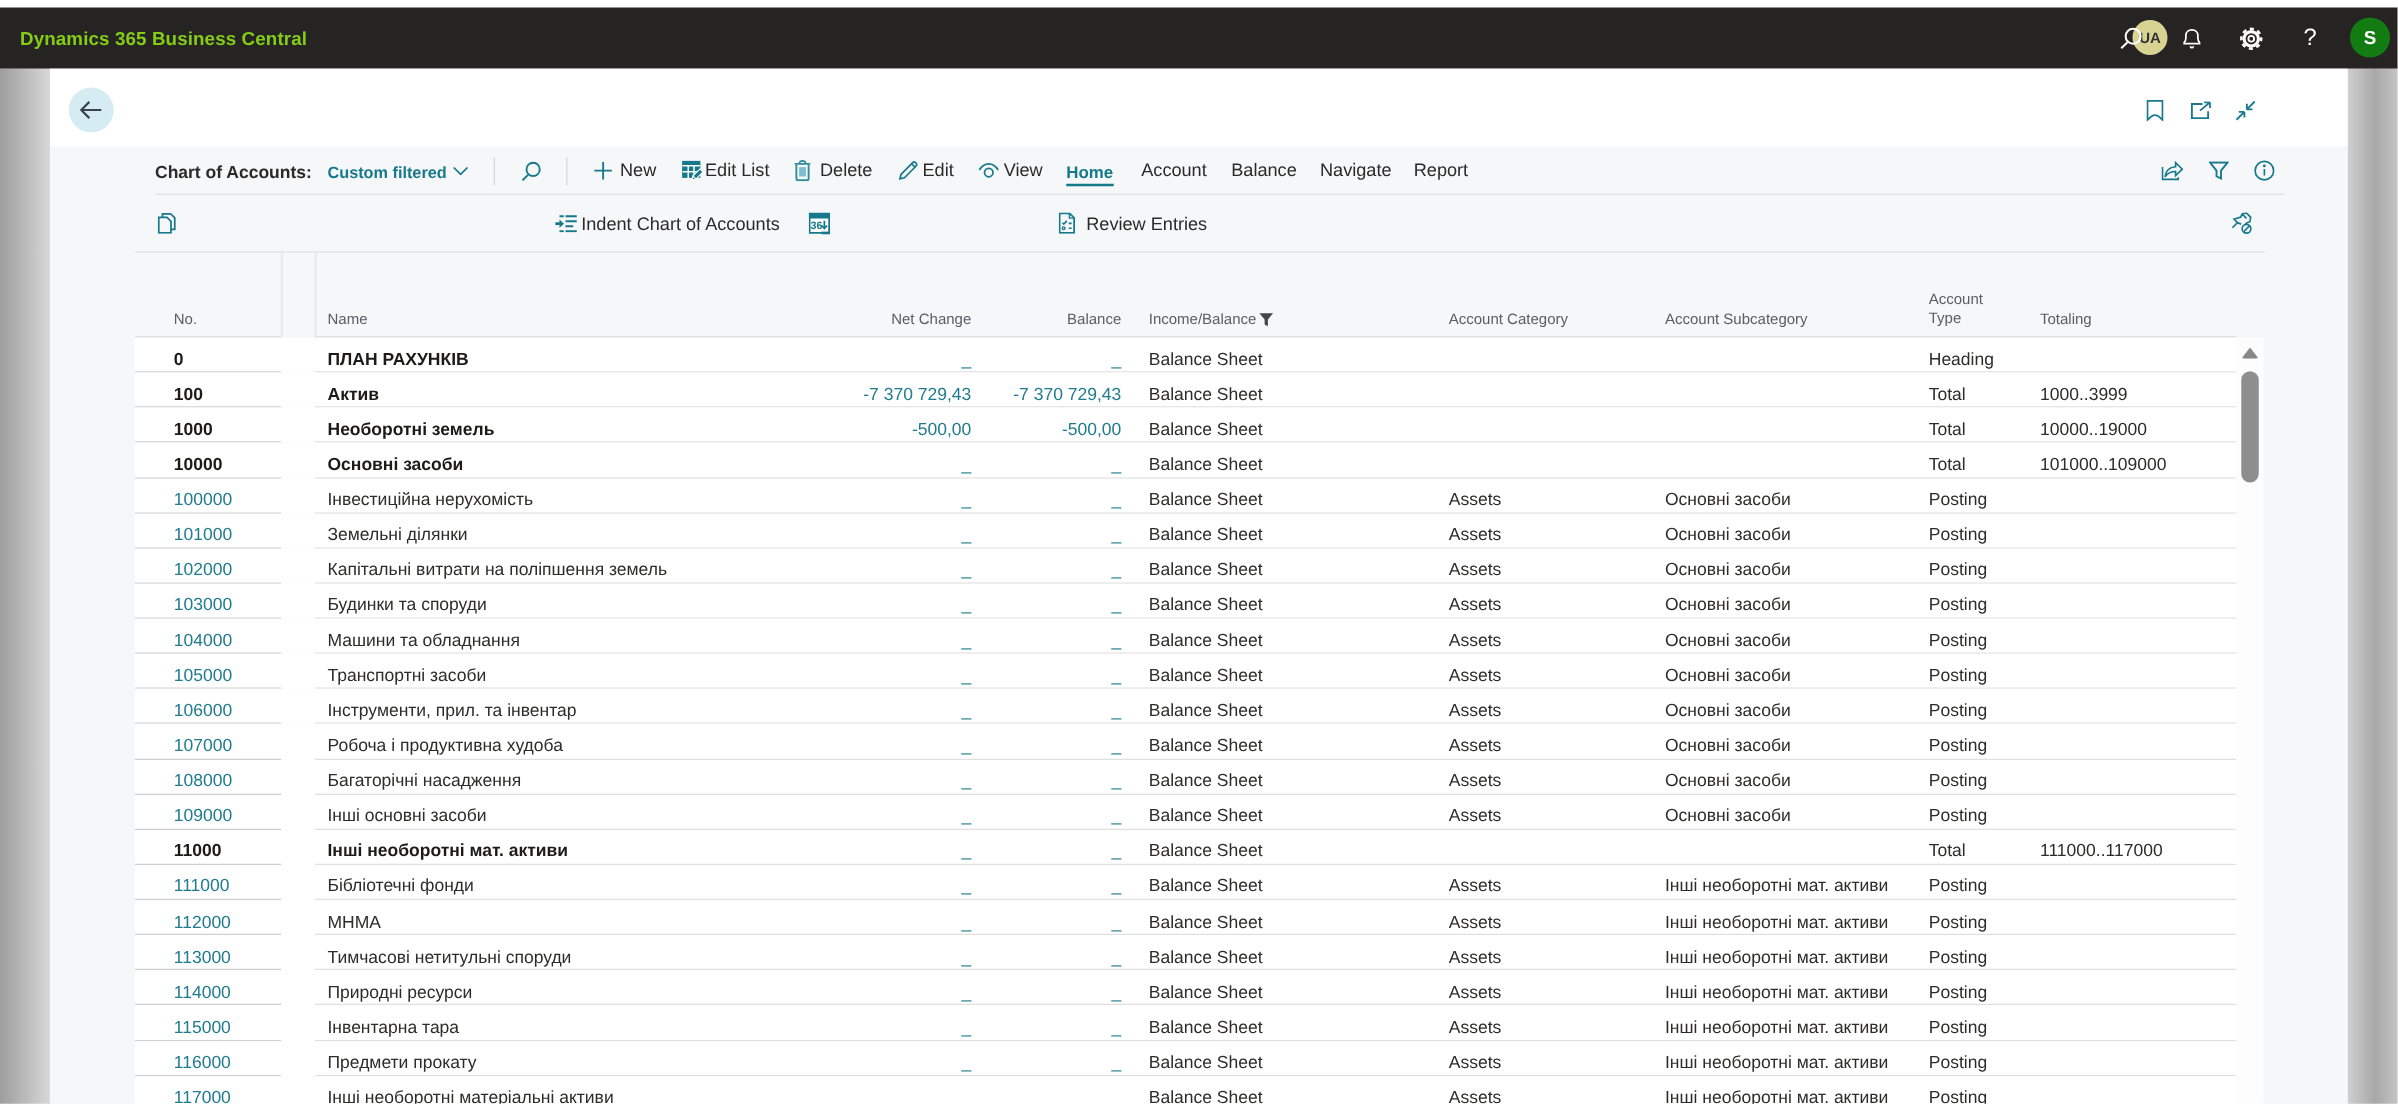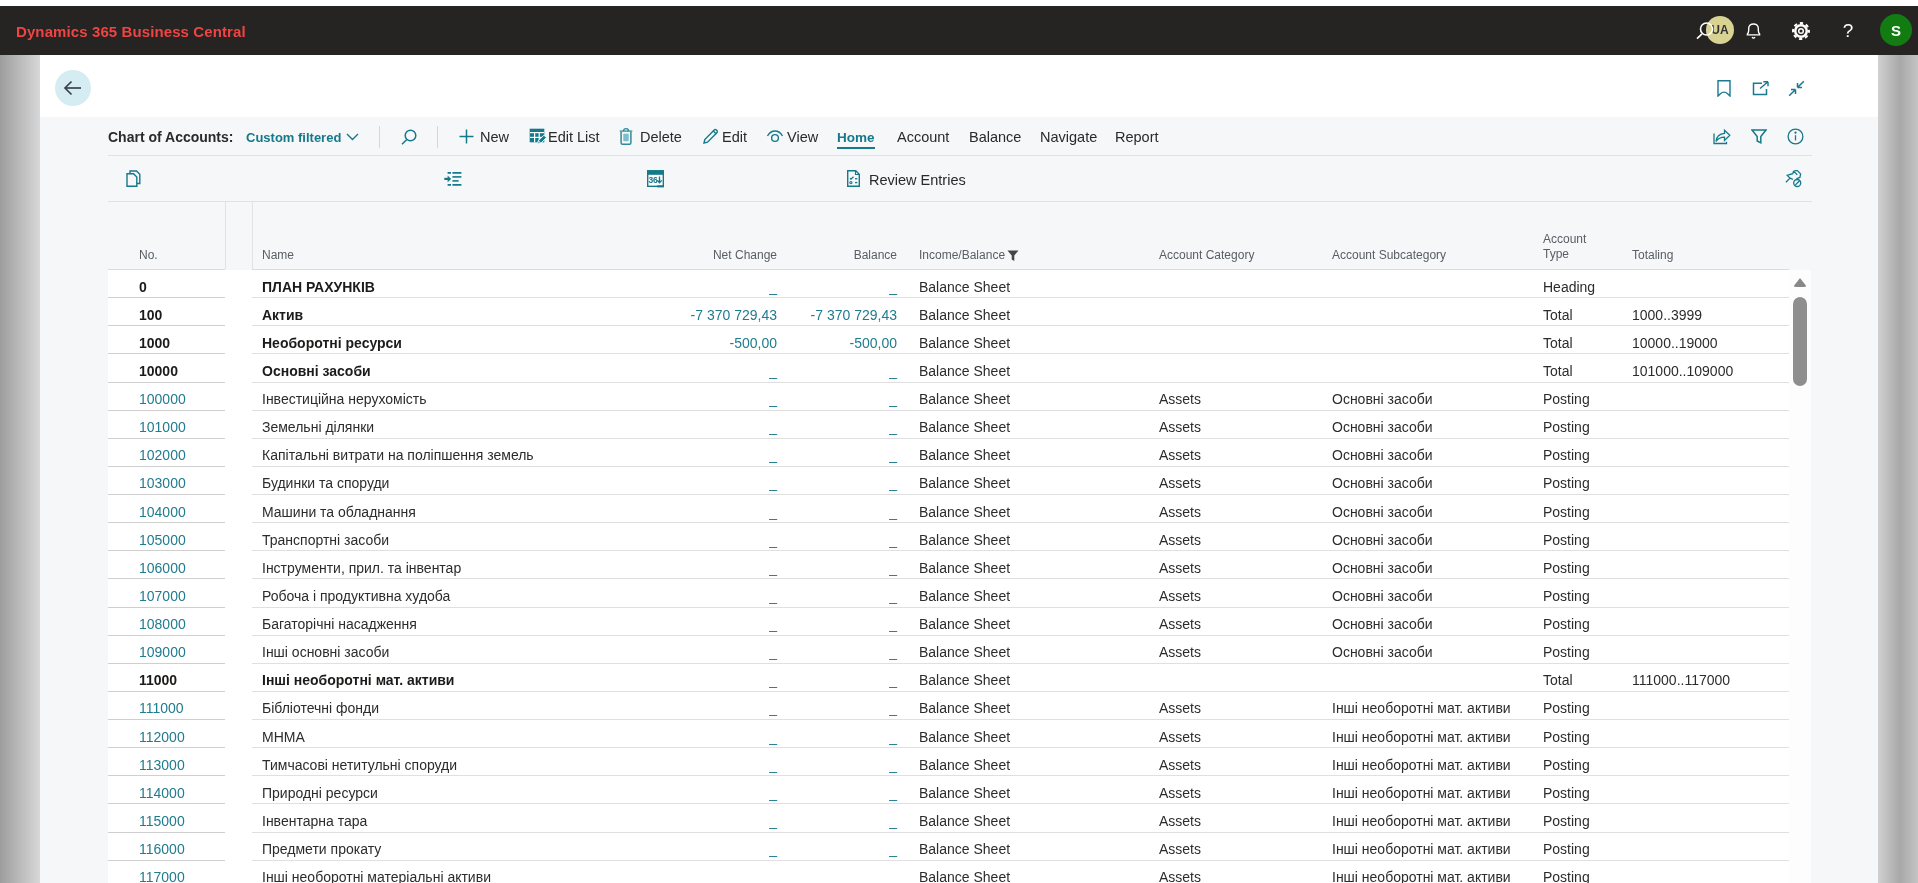--- a/index.html
+++ b/index.html
@@ -1,33 +1,33 @@
 <!DOCTYPE html>
 <html><head><meta charset="utf-8">
 <style>
 * { margin:0; padding:0; box-sizing:border-box; }
 html,body { width:1918px; height:883px; overflow:hidden; background:#fff;
   font-family:"Liberation Sans", sans-serif; }
 #topstrip { position:absolute; left:0; top:0; width:1918px; height:6px; background:#fff; }
 #topbar { position:absolute; left:0; top:6px; width:1918px; height:49px; background:#252423; color:#fff; }
-#brand { position:absolute; left:16px; top:0; height:49px; line-height:51px; font-size:15px; font-weight:bold; color:#ef4444; letter-spacing:0.1px; }
+#brand { position:absolute; left:16px; top:0; height:49px; line-height:51px; font-size:15px; font-weight:bold; color:#84cc16; letter-spacing:0.1px; }
 .tbi { position:absolute; top:0; height:49px; display:flex; align-items:center; justify-content:center; }
 #ua { left:1706px; width:28px; height:28px; top:10px; border-radius:50%; background:#d8d293; color:#333; font-size:12px; font-weight:bold; display:flex; align-items:center; justify-content:center; }
 #sc { left:1880px; width:32px; height:32px; top:8px; border-radius:50%; background:#127c12; color:#fff; font-size:15px; font-weight:bold; display:flex; align-items:center; justify-content:center; }
 #qm { left:1836px; width:24px; color:#fff; font-size:19px; font-weight:400; }
 
 #lstrip { position:absolute; left:0; top:55px; width:40px; height:828px; background:linear-gradient(90deg,#9d9d9d,#d8d8d8); }
 #rstrip { position:absolute; left:1878px; top:55px; width:40px; height:828px; background:linear-gradient(90deg,#d0d0d0,#a8a8a8 55%,#c4c4c4); }
 #content { position:absolute; left:40px; top:55px; width:1838px; height:828px; background:#f6f7f8; }
 
 #titleband { position:absolute; left:0; top:0; width:1838px; height:62px; background:#fff; }
 #backc { position:absolute; left:15px; top:15px; width:36px; height:36px; border-radius:50%; background:#d5edf2; }
 #title { position:absolute; left:68px; top:0; height:62px; line-height:65px; font-size:15px; color:#44566b; }
 
-#cbar1 { position:absolute; left:0; top:62px; width:1838px; height:39px; }
+#cbar1 { position:absolute; left:16px; top:62px; width:1838px; height:39px; }
 #cbar1 .bline { position:absolute; left:68px; top:38px; width:1704px; height:1px; background:#e2e2e2; }
 #cbar2 { position:absolute; left:0; top:101px; width:1838px; height:46px; }
 #cbar2 .bline { position:absolute; left:68px; top:45px; width:1704px; height:1px; background:#e2e2e2; }
 .cmdtxt { position:absolute; top:0; height:39px; line-height:41px; font-size:14.5px; color:#2b2a29; white-space:nowrap; }
 .cmdtxt2 { position:absolute; top:0; height:46px; line-height:48px; font-size:14.5px; color:#2b2a29; white-space:nowrap; }
 .vdiv { position:absolute; top:9px; width:1px; height:22px; background:#d6d6d6; }
 .icon { position:absolute; }
 
 #thead { position:absolute; left:0; top:147px; width:1838px; height:68px; }
 #thead .hl { position:absolute; font-size:12px; color:#585d66; line-height:15px; }
@@ -181,20 +181,21 @@
       <path d="M1 3.8 L7.5 3.8 L10.8 7.1 L10.8 16.3 L1 16.3 Z"></path>
     </svg>
     <svg class="icon" style="left:404px;top:16px;" width="18" height="14" viewBox="0 0 18 14" fill="none" stroke="#15798b" stroke-width="1.6">
       <path d="M3.6 0.9 L7 0.9 M8.4 0.9 L17.4 0.9"></path>
       <path d="M8.4 4.9 L17.4 4.9"></path>
       <path d="M8.4 8.9 L14.6 8.9"></path>
       <path d="M3.6 12.9 L7 12.9 M8.4 12.9 L17.4 12.9"></path>
       <path d="M0.3 6.9 L5.2 6.9" stroke-width="2.2"></path>
       <path d="M3.6 3.6 L7.2 6.9 L3.6 10.2 Z" fill="#15798b" stroke="none"></path>
     </svg>
+    <div class="cmdtxt2" style="left:425px;">Indent Chart of Accounts</div>
     <svg class="icon" style="left:607px;top:14px;" width="17" height="18" viewBox="0 0 17 18" fill="none">
       <rect x="0.7" y="0.9" width="15.6" height="15.4" fill="#fff" stroke="#15798b" stroke-width="1.4"></rect>
       <rect x="0" y="0.2" width="17" height="4.6" fill="#15798b"></rect>
       <text x="1.4" y="13.2" font-family="Liberation Sans" font-size="8.5" font-weight="bold" fill="#15798b">36</text>
       <path d="M12.5 6.6 L12.5 12.2 M10.3 10.4 L12.5 12.8 L14.7 10.4" stroke="#15798b" stroke-width="1.4"></path>
       <rect x="10.2" y="15.3" width="6.8" height="2.1" fill="#15798b"></rect>
     </svg>
     <svg class="icon" style="left:807px;top:14px;" width="13" height="17" viewBox="0 0 13 17" fill="none" stroke="#15798b" stroke-width="1.4">
       <path d="M0.7 0.7 L8.7 0.7 L12.3 4.3 L12.3 16.3 L0.7 16.3 Z"></path>
       <path d="M8.5 0.9 L8.5 4.5 L12.1 4.5" stroke-width="1.1"></path>
@@ -252,21 +253,21 @@
 <span class="c bal">-7 370 729,43</span>
 <span class="c ib">Balance Sheet</span>
 <span class="c typ">Total</span>
 <span class="c tot">1000..3999</span>
 </div>
 <div class="row b">
 <div class="seg1"></div>
         <div class="gapseg"></div>
         <div class="seg2"></div>
 <span class="c no hno">1000</span>
-<span class="c nm">Необоротні ресурси</span>
+<span class="c nm">Необоротні земель</span>
 <span class="c net">-500,00</span>
 <span class="c bal">-500,00</span>
 <span class="c ib">Balance Sheet</span>
 <span class="c typ">Total</span>
 <span class="c tot">10000..19000</span>
 </div>
 <div class="row b">
 <div class="seg1"></div>
         <div class="gapseg"></div>
         <div class="seg2"></div>

